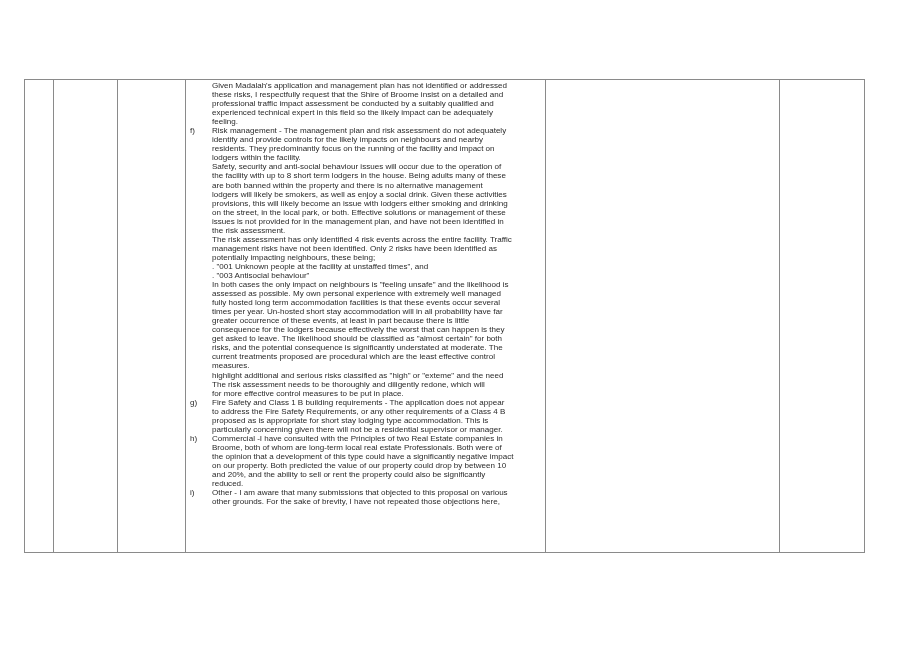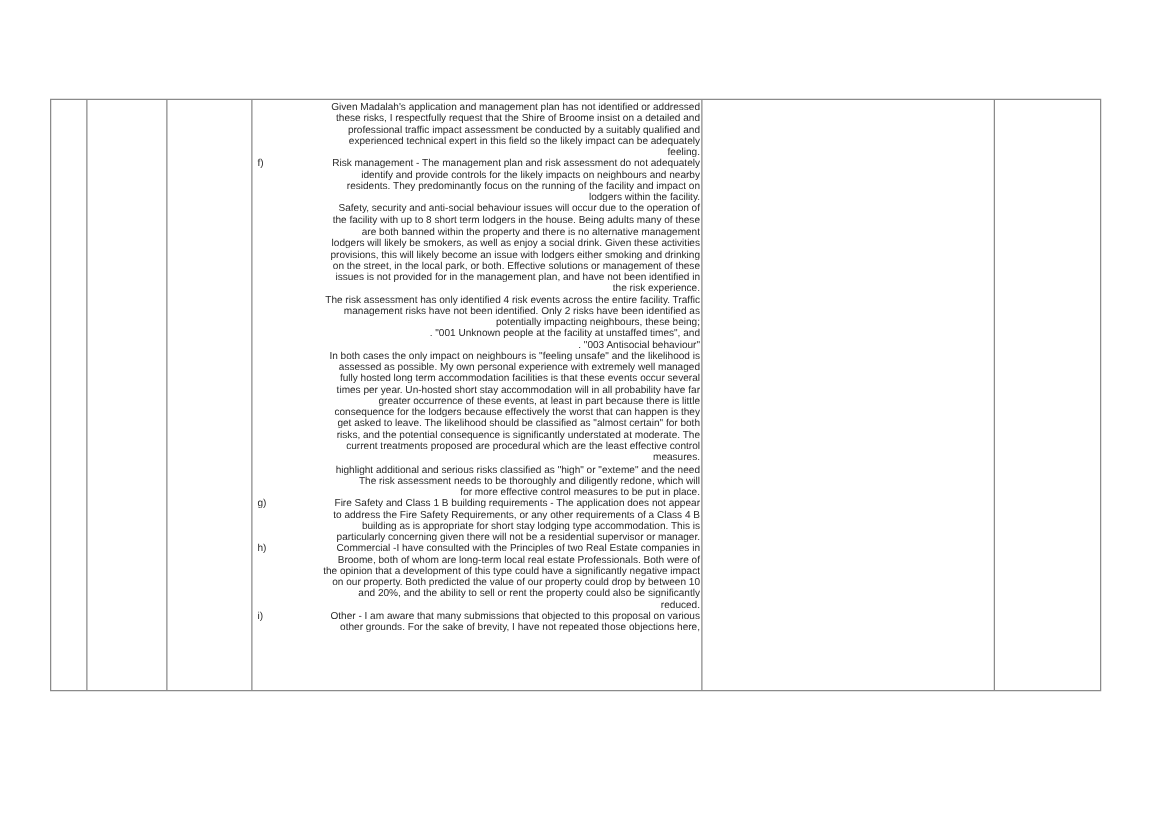--- a/index.html
+++ b/index.html
@@ -1,19 +1,19 @@
 <!DOCTYPE html>
 <html><head>
 <meta charset="utf-8">
 <style>
   html, body { margin:0; padding:0; background:#ffffff; }
   body { width:924px; height:653px; position:relative; overflow:hidden;
          font-family:"Liberation Sans", sans-serif; color:#2a2a2a; }
-  .tbl { position:absolute; left:40px; top:79px; width:841px; height:474px;
-         border:1px solid #8a8a8a; box-sizing:border-box;text-align:right; }
+  .tbl { position:absolute; left:24px; top:79px; width:841px; height:474px;
+         border:1px solid #8a8a8a; box-sizing:border-box; }
   .col-line { position:absolute; top:0; bottom:0; width:1px; background:#8a8a8a; }
   .content { position:absolute; left:161px; top:1px; width:358px;
              font-size:8.05px; line-height:9.05px; }
   .para { margin:0; padding-left:26px; position:relative; }
   .lbl { position:absolute; left:4px; top:0; }
   .line { display:block; white-space:nowrap; }
 </style>
 </head>
 <body>
 
@@ -39,21 +39,21 @@
           <span class="line">identify and provide controls for the likely impacts on neighbours and nearby</span>
           <span class="line">residents. They predominantly focus on the running of the facility and impact on</span>
           <span class="line">lodgers within the facility.</span>
           <span class="line">Safety, security and anti-social behaviour issues will occur due to the operation of</span>
           <span class="line">the facility with up to 8 short term lodgers in the house. Being adults many of these</span>
           <span class="line">are both banned within the property and there is no alternative management</span>
           <span class="line">lodgers will likely be smokers, as well as enjoy a social drink. Given these activities</span>
           <span class="line">provisions, this will likely become an issue with lodgers either smoking and drinking</span>
           <span class="line">on the street, in the local park, or both. Effective solutions or management of these</span>
           <span class="line">issues is not provided for in the management plan, and have not been identified in</span>
-          <span class="line">the risk experience.</span>
+          <span class="line">the risk assessment.</span>
           <span class="line">The risk assessment has only identified 4 risk events across the entire facility. Traffic</span>
           <span class="line">management risks have not been identified. Only 2 risks have been identified as</span>
           <span class="line">potentially impacting neighbours, these being;</span>
           <span class="line">. "001 Unknown people at the facility at unstaffed times", and</span>
           <span class="line">. "003 Antisocial behaviour"</span>
           <span class="line">In both cases the only impact on neighbours is "feeling unsafe" and the likelihood is</span>
           <span class="line">assessed as possible. My own personal experience with extremely well managed</span>
           <span class="line">fully hosted long term accommodation facilities is that these events occur several</span>
           <span class="line">times per year. Un-hosted short stay accommodation will in all probability have far</span>
           <span class="line">greater occurrence of these events, at least in part because there is little</span>
@@ -63,21 +63,21 @@
           <span class="line">current treatments proposed are procedural which are the least effective control</span>
           <span class="line">measures.</span>
           <span class="line">highlight additional and serious risks classified as "high" or "exteme" and the need</span>
           <span class="line">The risk assessment needs to be thoroughly and diligently redone, which will</span>
           <span class="line">for more effective control measures to be put in place.</span>
         </div>
         <div class="para">
           <span class="lbl">g)</span>
           <span class="line">Fire Safety and Class 1 B building requirements  - The application does not appear</span>
           <span class="line">to address the Fire Safety Requirements, or any other requirements of a Class 4 B</span>
-          <span class="line">building as is appropriate for short stay lodging type accommodation. This is</span>
+          <span class="line">proposed as is appropriate for short stay lodging type accommodation. This is</span>
           <span class="line">particularly concerning given there will not be a residential supervisor or manager.</span>
         </div>
         <div class="para">
           <span class="lbl">h)</span>
           <span class="line">Commercial -I have consulted with the Principles of two Real Estate companies in</span>
           <span class="line">Broome, both of whom are long-term local real estate Professionals. Both were of</span>
           <span class="line">the opinion that a development of this type could have a significantly negative impact</span>
           <span class="line">on our property. Both predicted the value of our property could drop by between 10</span>
           <span class="line">and 20%, and the ability to sell or rent the property could also be significantly</span>
           <span class="line">reduced.</span>

